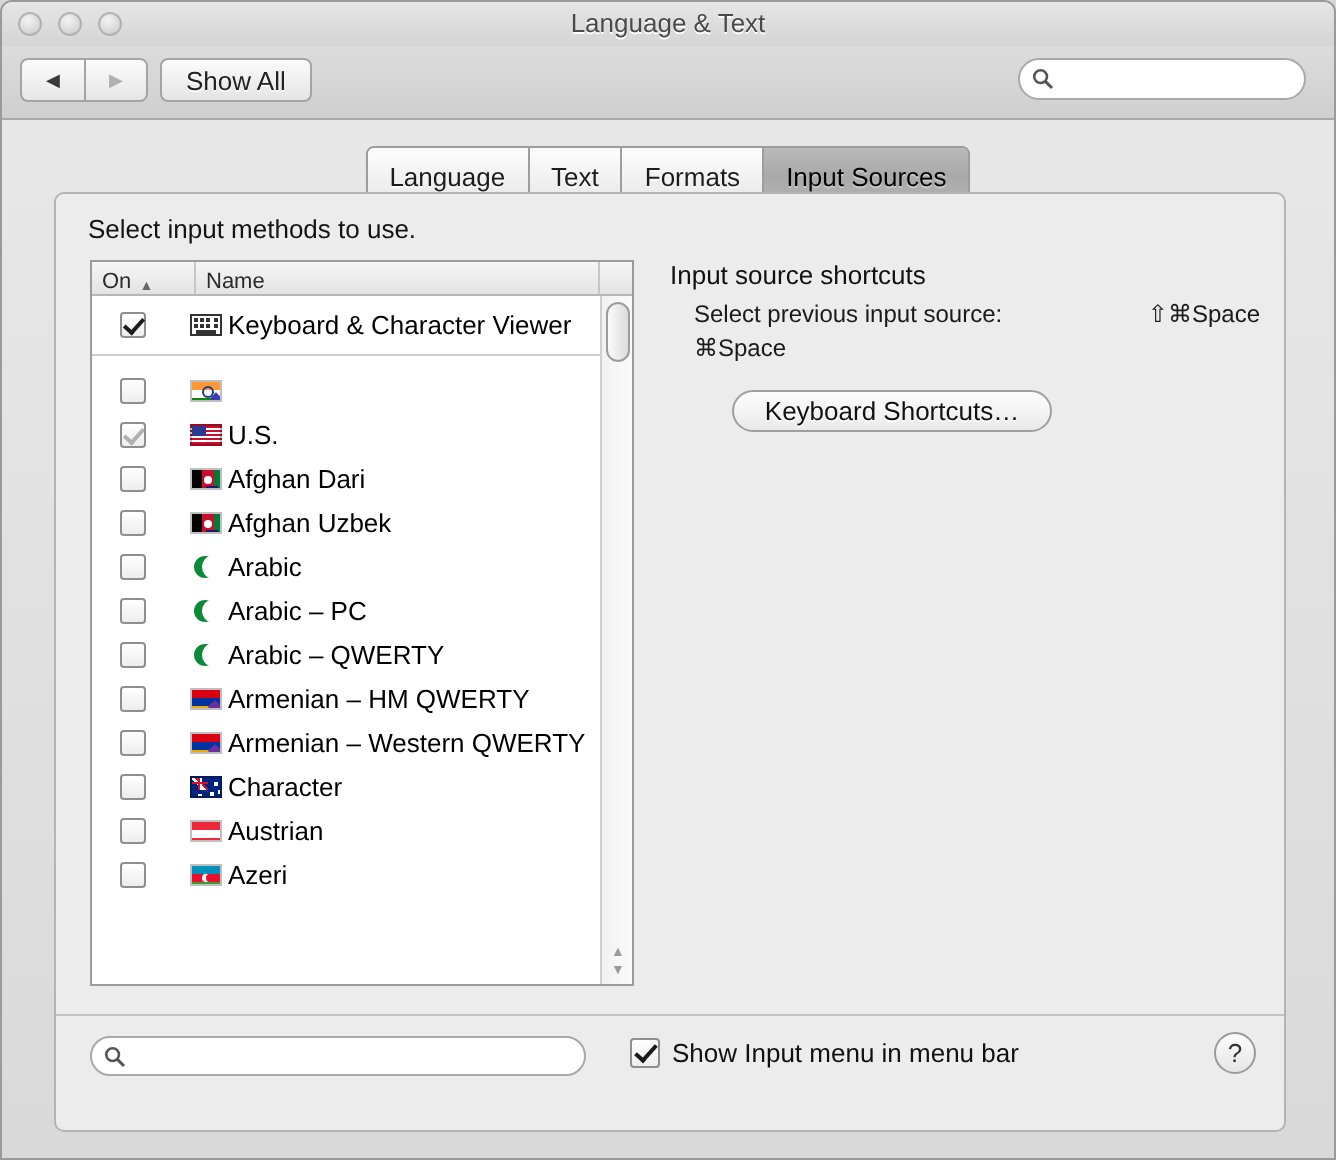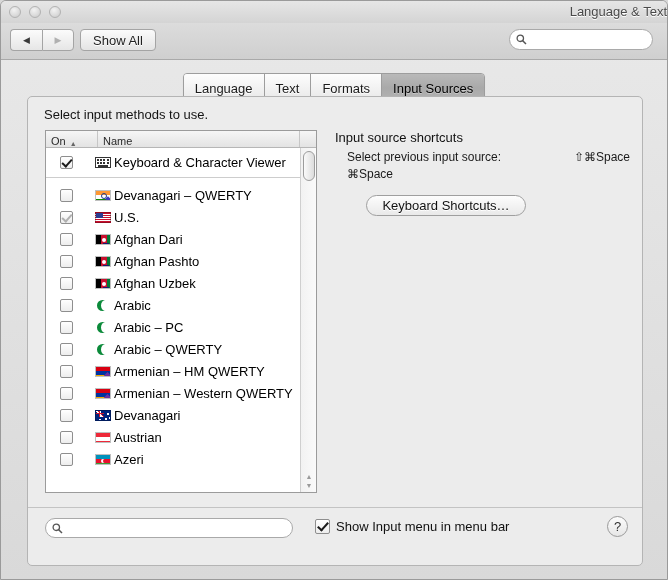--- a/index.html
+++ b/index.html
@@ -30,21 +30,21 @@
     border-radius: 5px 5px 0 0;
   }
   #traffic { position: absolute; left: 8px; top: 5px; display: flex; gap: 8px; }
   .tl {
     width: 12px; height: 12px; border-radius: 50%;
     background: radial-gradient(circle at 40% 32%, #f2f2f2 0%, #dcdcdc 55%, #c6c6c6 100%);
     border: 1px solid #b2b2b2;
   }
   #win-title {
     position: absolute; left: 0; right: 0; top: 3px;
-    text-align: right;
+    text-align: center;
     font-size: 13px; color: #4a4a4a;
     text-shadow: 0 1px 0 #fff;
   }
 
   
   #toolbar {
     position: relative;
     height: 37px;
     background: linear-gradient(to bottom, #dcdcdc 0%, #cfcfcf 100%);
     border-bottom: 1px solid #a9a9a9;
@@ -356,50 +356,38 @@
           <div class="rowgap"></div>
           <div class="row">
             <span class="cb"></span>
             <span class="flag">
               <div style="position:absolute;left:0;top:0;width:16px;height:4px;background:#ff9933"></div>
               <div style="position:absolute;left:0;top:4px;width:16px;height:4px;background:#ffffff"></div>
               <div style="position:absolute;left:0;top:8px;width:16px;height:3px;background:#138808"></div>
               <div style="position:absolute;left:5px;top:2px;width:6px;height:6px;border:1px solid #1b3a8c;border-radius:50%;background:transparent"></div>
               <div style="position:absolute;left:10px;top:6px;width:4px;height:4px;background:#3b3bbb;transform:rotate(45deg)"></div>
             </span>
-            <span class="label">Devanagari – QWERTY</span>
           </div>
           <div class="row">
             <span class="cb dim"></span>
             <span class="flag" style="background: repeating-linear-gradient(rgb(200, 16, 46) 0px, rgb(200, 16, 46) 1px, rgb(255, 255, 255) 1px, rgb(255, 255, 255) 2px);">
               <div style="position:absolute;left:0;top:0;width:7px;height:5px;background:#2a3b8f"></div>
             </span>
             <span class="label">U.S.</span>
           </div>
           <div class="row">
             <span class="cb"></span>
             <span class="flag">
               <div style="position:absolute;left:0;top:0;width:5px;height:11px;background:#000"></div>
               <div style="position:absolute;left:5px;top:0;width:6px;height:11px;background:#c8102e"></div>
               <div style="position:absolute;left:11px;top:0;width:5px;height:11px;background:#007a36"></div>
               <div style="position:absolute;left:6px;top:3px;width:4px;height:4px;background:#fff;border-radius:50%"></div>
               <div style="position:absolute;left:7px;top:8px;width:6px;height:3px;background:#1a1a6e"></div>
             </span>
             <span class="label">Afghan Dari</span>
-          </div>
-          <div class="row">
-            <span class="cb"></span>
-            <span class="flag">
-              <div style="position:absolute;left:0;top:0;width:5px;height:11px;background:#000"></div>
-              <div style="position:absolute;left:5px;top:0;width:6px;height:11px;background:#c8102e"></div>
-              <div style="position:absolute;left:11px;top:0;width:5px;height:11px;background:#007a36"></div>
-              <div style="position:absolute;left:6px;top:3px;width:4px;height:4px;background:#fff;border-radius:50%"></div>
-              <div style="position:absolute;left:7px;top:8px;width:6px;height:3px;background:#1a1a6e"></div>
-            </span>
-            <span class="label">Afghan Pashto</span>
           </div>
           <div class="row">
             <span class="cb"></span>
             <span class="flag">
               <div style="position:absolute;left:0;top:0;width:5px;height:11px;background:#000"></div>
               <div style="position:absolute;left:5px;top:0;width:6px;height:11px;background:#c8102e"></div>
               <div style="position:absolute;left:11px;top:0;width:5px;height:11px;background:#007a36"></div>
               <div style="position:absolute;left:6px;top:3px;width:4px;height:4px;background:#fff;border-radius:50%"></div>
               <div style="position:absolute;left:7px;top:8px;width:6px;height:3px;background:#1a1a6e"></div>
             </span>
@@ -455,21 +443,21 @@
               <div style="position:absolute;left:0;top:0;width:8px;height:6px;background:linear-gradient(45deg,#00247d 38%,#fff 38%,#fff 50%,#cf142b 50%,#cf142b 62%,#00247d 62%)"></div>
               <div style="position:absolute;left:3px;top:0;width:1.5px;height:6px;background:#fff"></div>
               <div style="position:absolute;left:0;top:2px;width:8px;height:1.5px;background:#fff"></div>
               <div style="position:absolute;left:3.3px;top:0;width:1px;height:6px;background:#cf142b"></div>
               <div style="position:absolute;left:0;top:2.3px;width:8px;height:1px;background:#cf142b"></div>
               <div style="position:absolute;left:11px;top:2px;width:2px;height:2px;background:#fff"></div>
               <div style="position:absolute;left:13px;top:6px;width:2px;height:2px;background:#fff"></div>
               <div style="position:absolute;left:9px;top:7px;width:2px;height:2px;background:#fff"></div>
               <div style="position:absolute;left:3px;top:8px;width:2px;height:2px;background:#fff"></div>
             </span>
-            <span class="label">Devanagari</span>
+            <span class="label">Character</span>
           </div>
           <div class="row">
             <span class="cb"></span>
             <span class="flag">
               <div style="position:absolute;left:0;top:0;width:16px;height:4px;background:#ed2939"></div>
               <div style="position:absolute;left:0;top:4px;width:16px;height:4px;background:#ffffff"></div>
               <div style="position:absolute;left:0;top:8px;width:16px;height:3px;background:#ed2939"></div>
             </span>
             <span class="label">Austrian</span>
           </div>

